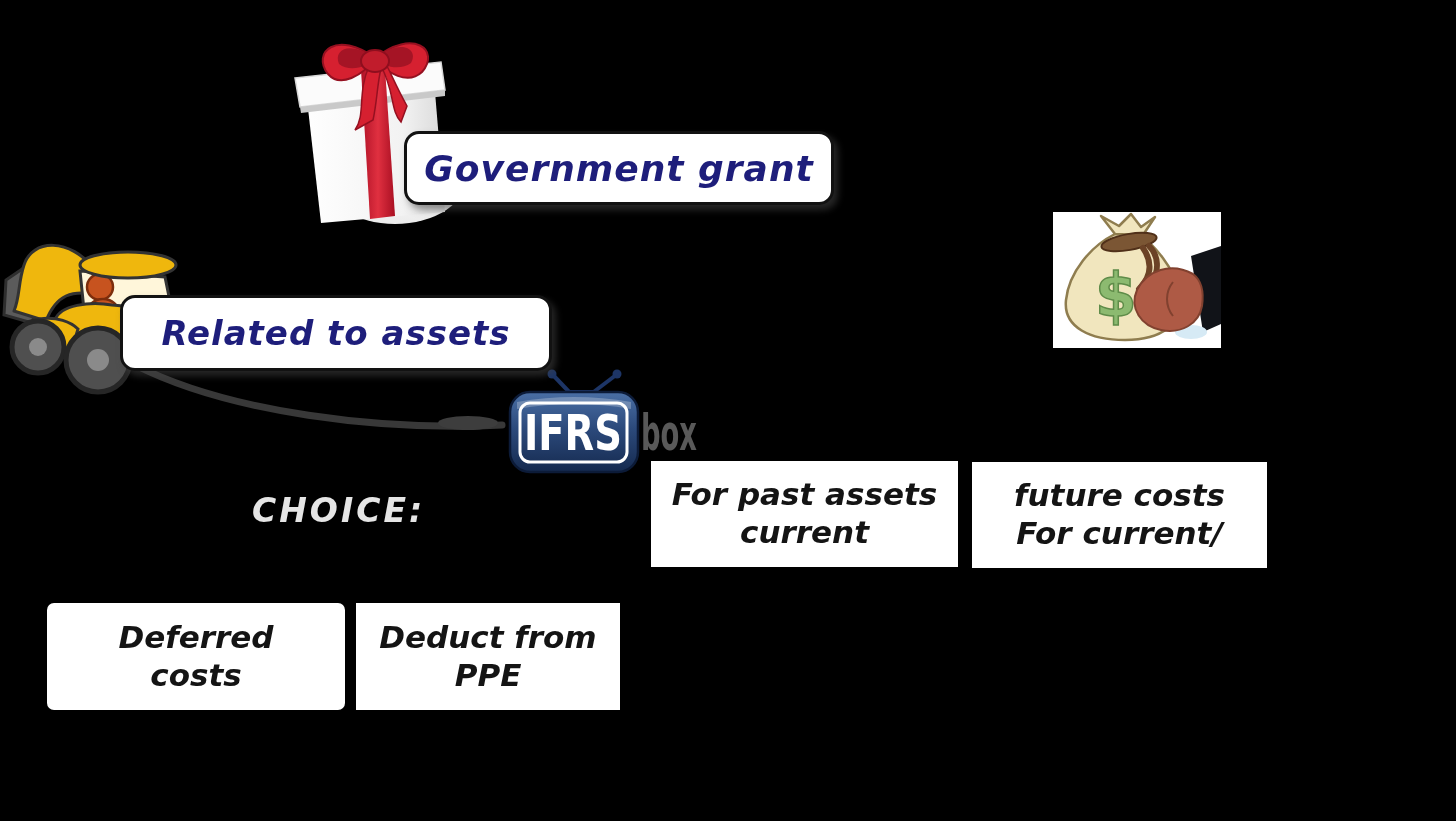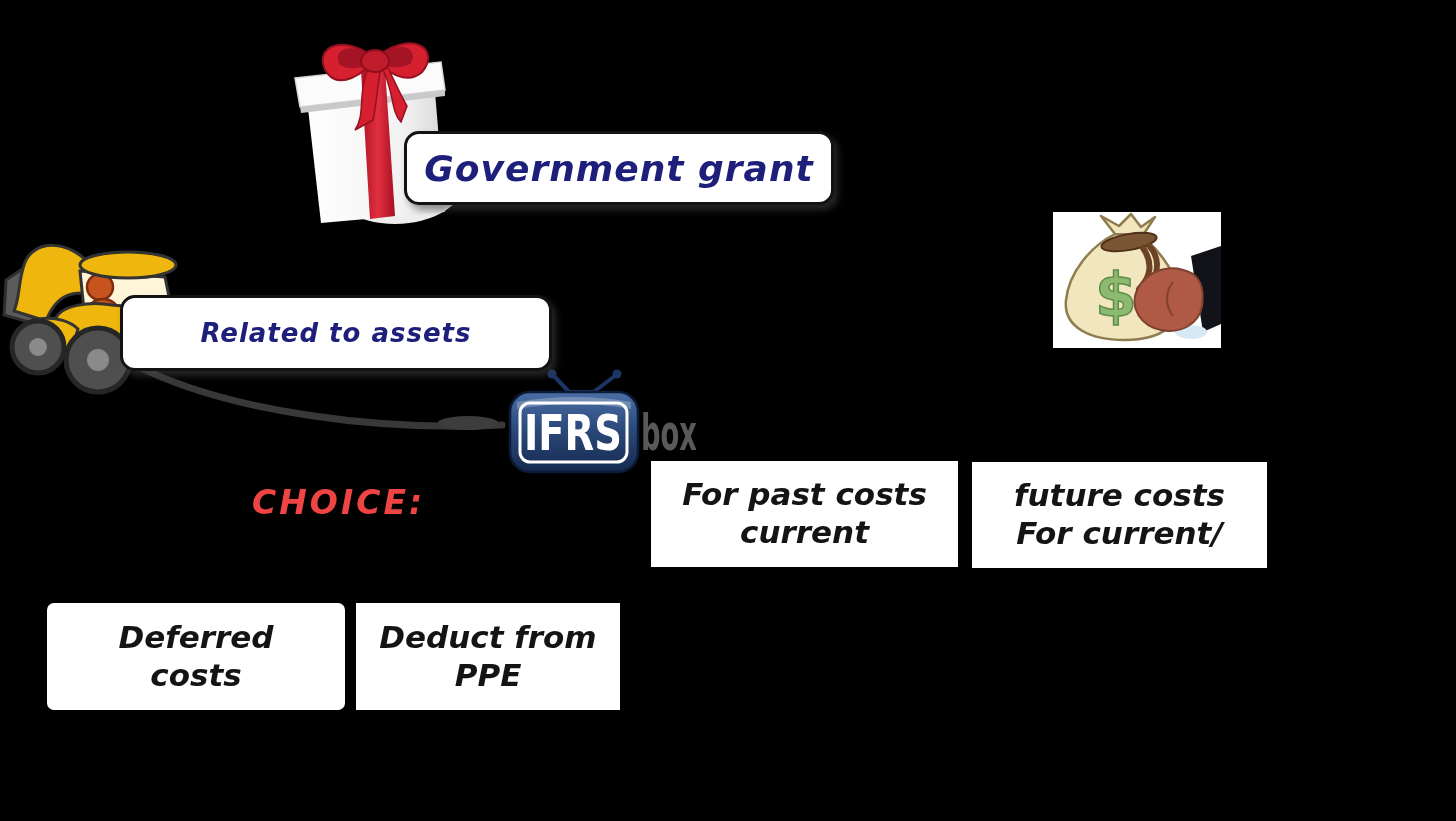--- a/index.html
+++ b/index.html
@@ -12,35 +12,35 @@
   
   .callout{
     background:#fff;border:3px solid #121212;border-radius:15px;
     display:flex;align-items:center;justify-content:center;
     box-shadow:4px 5px 7px rgba(70,70,70,0.55);
     z-index:5;
     text-align:right;
   }
   .callout .txt{
     color:#1E1E7B;font-weight:bold;font-style:italic;
-    font-size:26px;letter-spacing:1px;white-space:nowrap;
+    font-size:34px;letter-spacing:1px;white-space:nowrap;
   }
   .callout.title .txt{font-size:36px;}
   
   .leaf{
     background:#fff;display:flex;flex-direction:column;align-items:center;justify-content:center;
     z-index:5;
   }
   .leaf .txt{
     color:#141414;font-weight:bold;font-style:italic;
     font-size:31px;line-height:1.22;white-space:nowrap;
   }
   .choice{
-    color:#ef4444;font-weight:bold;font-style:italic;
-    font-size:33px;letter-spacing:3px;z-index:4;white-space:nowrap;
+    color:#e5e5e5;font-weight:bold;font-style:italic;
+    font-size:33px;letter-spacing:3px;z-index:4;white-space:nowrap;margin-top:8px;
   }
   svg{display:block;}
   .icon{z-index:1;}
   .logo{z-index:3;}
 </style>
 </head>
 <body>
 
 <div class="stage">
 
@@ -139,21 +139,21 @@
     <rect x="7" y="26" width="128" height="80" rx="20" fill="url(#tvGrad)" stroke="#0C1B38" stroke-width="2.5"></rect>
     <path d="M 14,36 Q 71,26 128,36 L 128,43 Q 71,33 14,43 Z" fill="#ffffff" opacity="0.25"></path>
     <rect x="17" y="37" width="107" height="59" rx="10" fill="none" stroke="#ffffff" stroke-width="3"></rect>
     <text x="70" y="84" text-anchor="middle" font-size="50" font-weight="bold" fill="#ffffff" font-family="DejaVu Sans, sans-serif" textLength="98" lengthAdjust="spacingAndGlyphs">IFRS</text>
     <text x="138" y="84" font-size="50" font-weight="bold" fill="#595959" font-family="DejaVu Sans, sans-serif" textLength="56" lengthAdjust="spacingAndGlyphs">box</text>
   </svg>
 
   <div class="abs choice" style="left:252px;top:483px;">CHOICE:</div>
 
   <div class="abs leaf" style="left:651px;top:461px;width:307px;height:106px;">
-    <span class="txt">For past costs</span>
+    <span class="txt">For past assets</span>
     <span class="txt">current</span>
   </div>
 
   <div class="abs leaf" style="left:972px;top:462px;width:295px;height:106px;">
     <span class="txt">future costs</span>
     <span class="txt">For current/</span>
   </div>
 
   <div class="abs leaf" style="left:47px;top:603px;width:298px;height:107px;border-radius:7px;">
     <span class="txt">Deferred</span>

